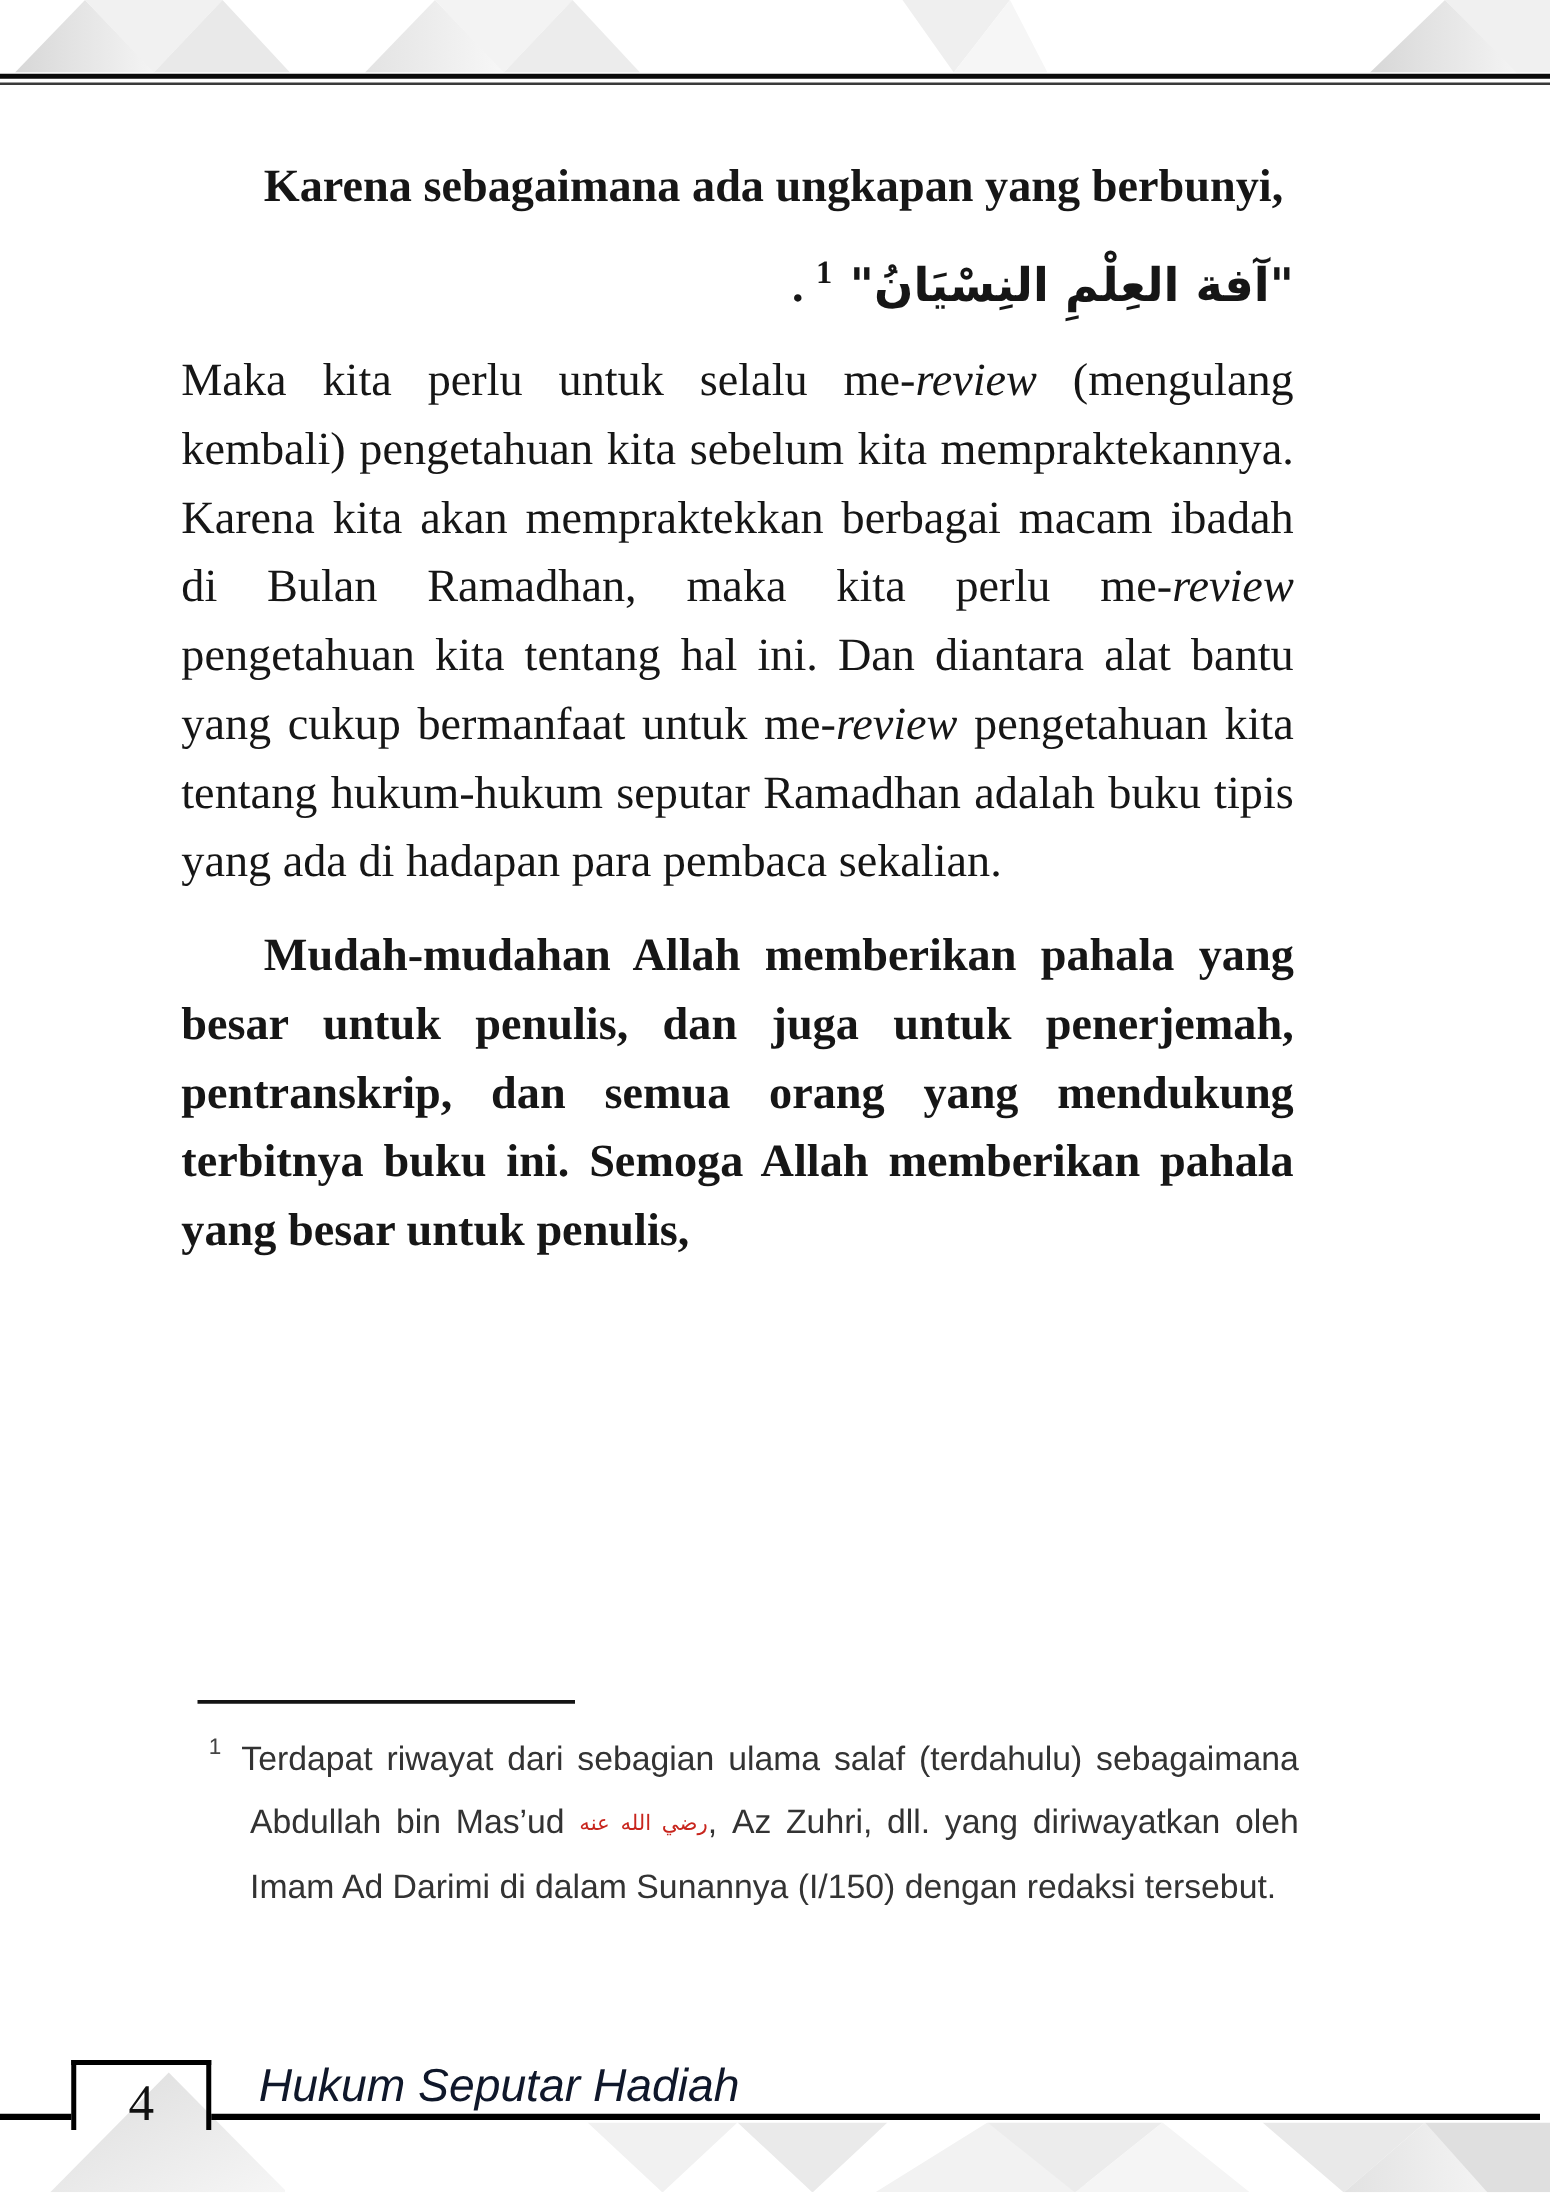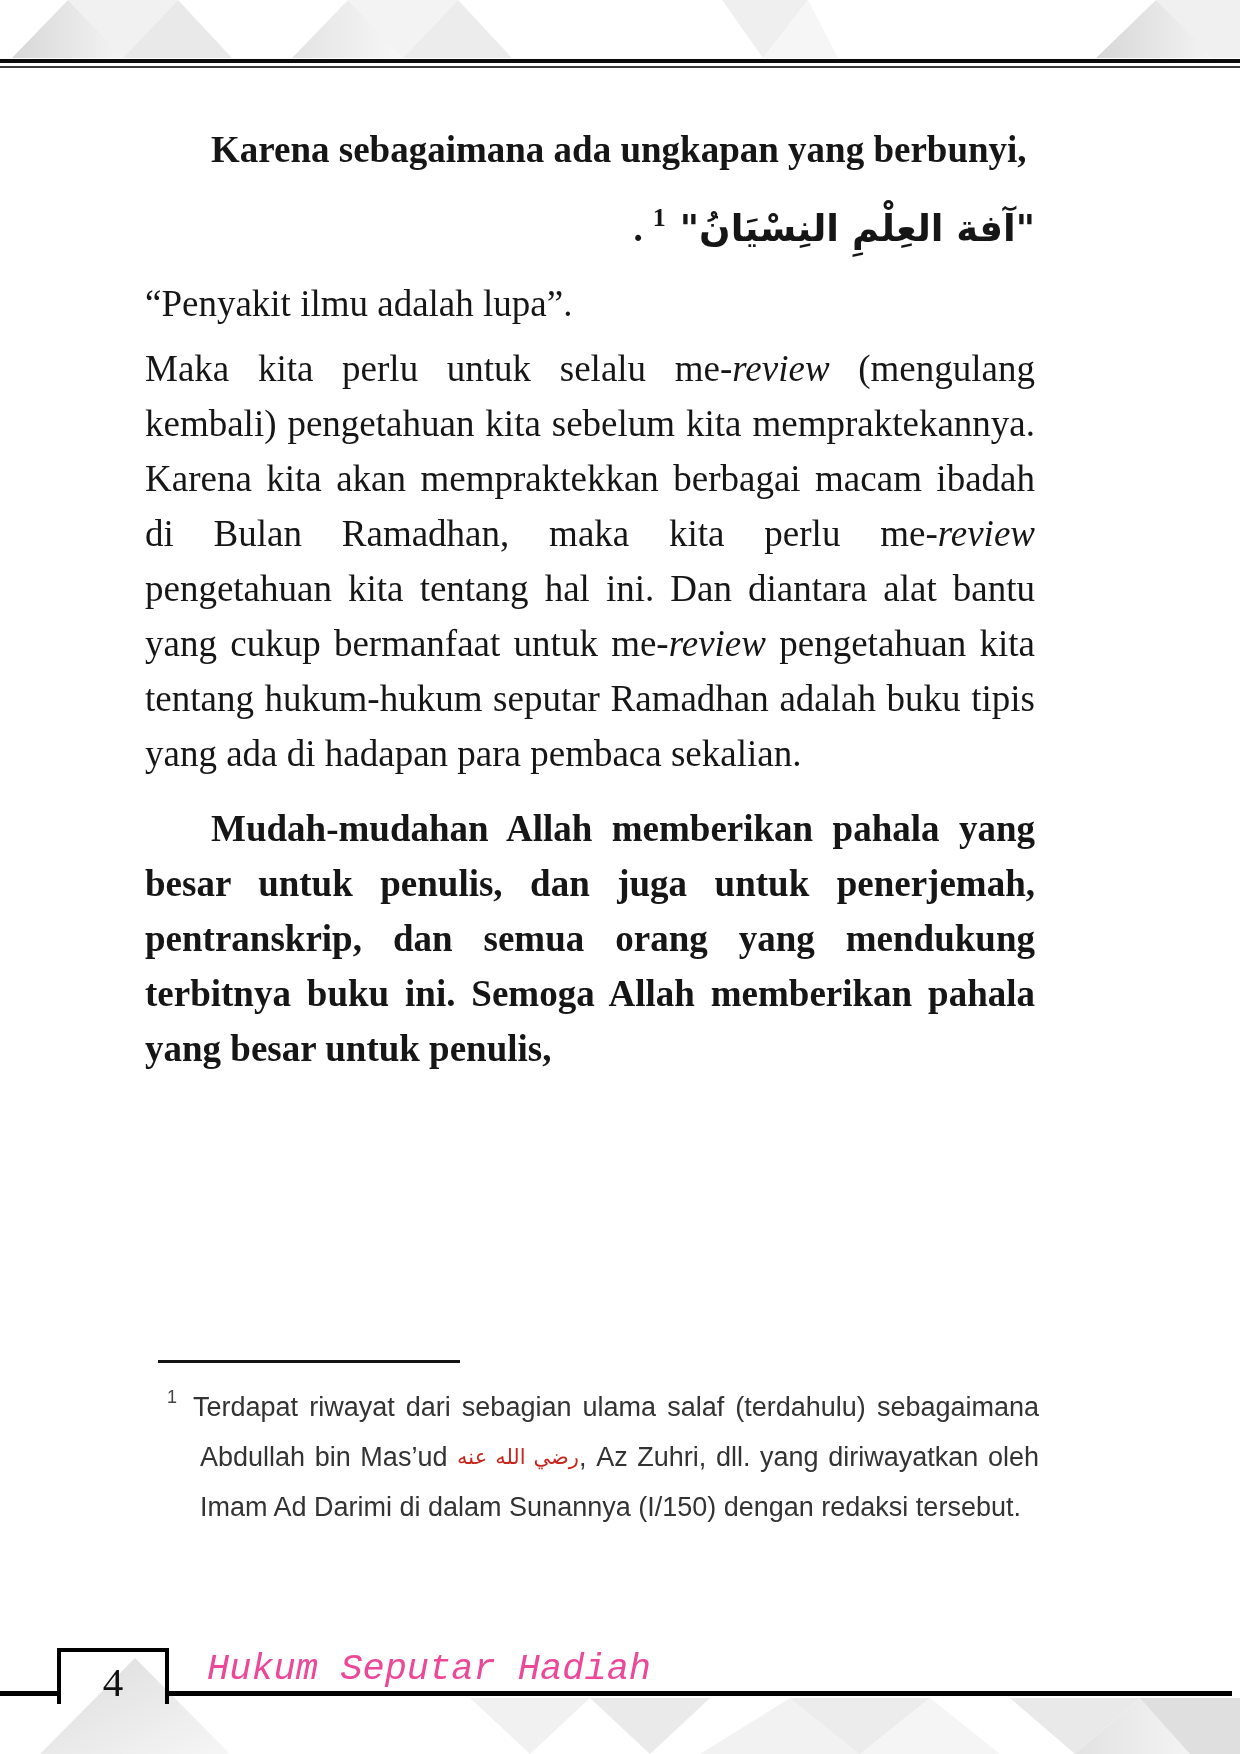--- a/index.html
+++ b/index.html
@@ -74,22 +74,22 @@
   .fn-p { margin: 0; padding-left: 33px; }
   .fn-hang { text-indent: -33px; }
   .fn-marker {
     font-size: 18px;
     vertical-align: 13px;
     margin-right: 16px;
     color: #444444;
   }
   .honorific {
     color: #c8251d;
-    font-family: Liberation Sans, sans-serif;
-    font-size: 21px;
+    font-family: Liberation Serif, serif;
+    font-size: 17px;
     vertical-align: 2px;
     unicode-bidi: isolate;
   }
 
   
   .footer-line-left  { position: absolute; left: 0; top: 1691px; width: 57px;  height: 5px; background: #000; z-index: 2; }
   .footer-line-right { position: absolute; left: 169px; top: 1691px; width: 1063px; height: 5px; background: #000; z-index: 2; }
   .page-number-box {
     position: absolute; left: 57px; top: 1648px;
     width: 104px; height: 46px;
@@ -98,24 +98,24 @@
     z-index: 2;
     text-align: center;
     padding-top: 6px;
     font-size: 41px;
     font-family: "Liberation Serif", serif;
     color: #111;
   }
   .book-title {
     position: absolute; left: 207px; top: 1648px;
     z-index: 2;
-    font-family: Liberation Mono, monospace;
+    font-family: Liberation Sans, sans-serif;
     font-style: italic;
     font-size: 37px;
-    color: #ec4899;
+    color: #0f172a;
     white-space: nowrap;
   }
 </style>
 </head>
 <body>
 
 <div class="page">
 
   <svg class="deco deco-top" width="1240" height="58" viewBox="0 0 1240 58" aria-hidden="true">
     <defs>
@@ -146,21 +146,20 @@
   <main class="content">
 
     <p class="j indent mb-sm">
       <span>Karena sebagaimana ada ungkapan yang berbunyi,</span>
     </p>
 
     <div class="arabic-line">
       <span class="ar-period">.</span><sup class="ar-ref">1</sup><span class="ar-text" dir="rtl">"آفة العِلْمِ النِسْيَانُ"</span>
     </div>
 
-    <p class="mb-sm">“Penyakit ilmu adalah lupa”.</p>
 
     <p class="j mb-md">
       <span>Maka kita perlu untuk selalu me-</span><i>review</i><span> (mengulang kembali) pengetahuan kita sebelum kita mempraktekannya. Karena kita akan mempraktekkan berbagai macam ibadah di Bulan Ramadhan, maka kita perlu me-</span><i>review</i><span> pengetahuan kita tentang hal ini. Dan diantara alat bantu yang cukup bermanfaat untuk me-</span><i>review</i><span> pengetahuan kita tentang hukum-hukum seputar Ramadhan adalah buku tipis yang ada di hadapan para pembaca sekalian.</span>
     </p>
 
     <p class="j indent">Mudah-mudahan Allah memberikan pahala yang besar untuk penulis, dan juga untuk penerjemah, pentranskrip, dan semua orang yang mendukung terbitnya buku ini. Semoga Allah memberikan pahala yang besar untuk penulis,</p>
   </main>
 
   <div class="fn-rule"></div>
   <div class="footnote">

